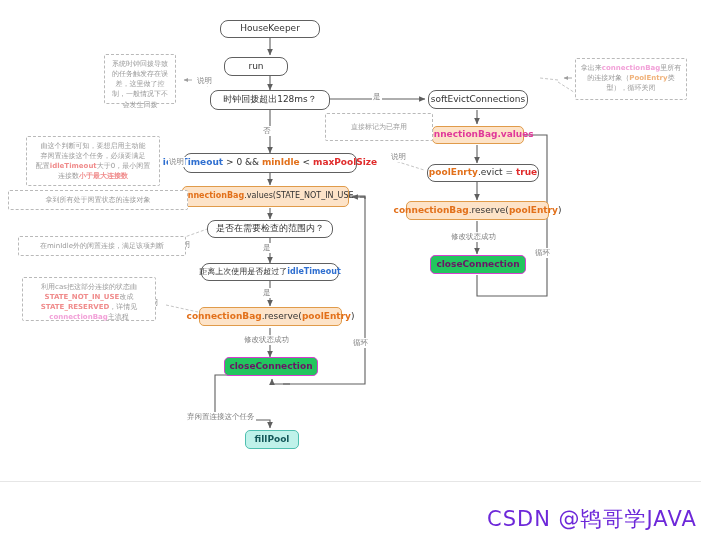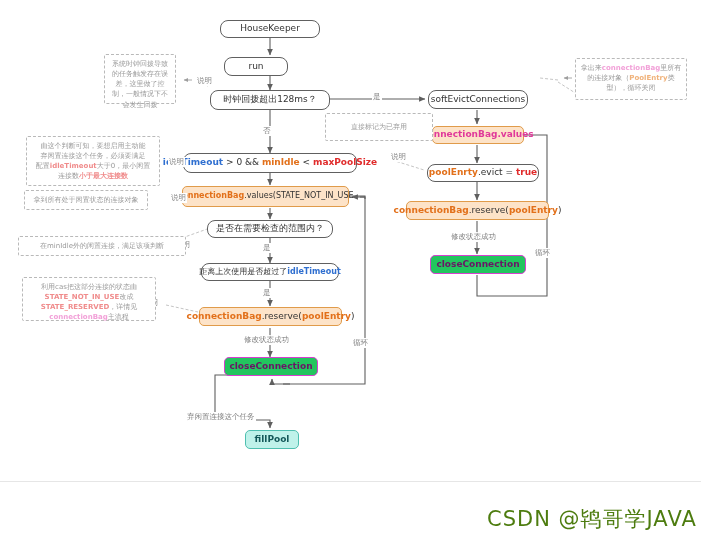--- a/index.html
+++ b/index.html
@@ -34,21 +34,21 @@
   .note .hl-orange{color:#f0b27a;font-weight:bold;}
 
   
   .elabel{position:absolute;font-size:7.5px;color:#7d7d7d;background:#fff;
           padding:0 1px;white-space:nowrap;}
   .elabel.gray{color:#8b8b8b;}
 
   
   .legend{position:absolute;left:0;top:488px;width:701px;height:40px;}
 
-  .watermark{position:absolute;left:487px;top:505px;font-size:21px;color:#4d7c0f;
+  .watermark{position:absolute;left:487px;top:505px;font-size:21px;color:#6d28d9;
              letter-spacing:1px;white-space:nowrap;font-family:"DejaVu Sans",sans-serif;}
   .sep{position:absolute;left:0;top:481px;width:701px;height:1px;background:#e6e6e6;}
 </style>
 </head>
 <body>
 
 <div class="canvas">
 
   <svg class="wires" viewBox="0 0 701 536">
     <defs>
@@ -192,21 +192,21 @@
     <span>直接标记为已弃用</span>
   </div>
 
   <div class="note" style="left:26px;top:136px;width:134px;height:50px;">
     <span>由这个判断可知，要想启用主动能</span><br>
     <span>弃闲置连接这个任务，必须要满足</span><br>
     <span>配置</span><span class="hl-red">idleTimeout</span><span>大于0，最小闲置</span><br>
     <span>连接数</span><span class="hl-red">小于最大连接数</span>
   </div>
 
-  <div class="note" style="left:24px;top:190px;width:124px;height:20px;display:flex;align-items:flex-start;justify-content:center;">
+  <div class="note" style="left:8px;top:190px;width:180px;height:20px;display:flex;align-items:flex-start;justify-content:center;">
     <span>拿到所有处于闲置状态的连接对象</span>
   </div>
 
   <div class="note" style="left:18px;top:236px;width:168px;height:20px;display:flex;align-items:center;justify-content:center;">
     <span>在minIdle外的闲置连接，满足该项判断</span>
   </div>
 
   <div class="note" style="left:22px;top:277px;width:134px;height:44px;">
     <span>利用cas把这部分连接的状态由</span><br>
     <span class="hl-red">STATE_NOT_IN_USE</span><span>改成</span><br>

